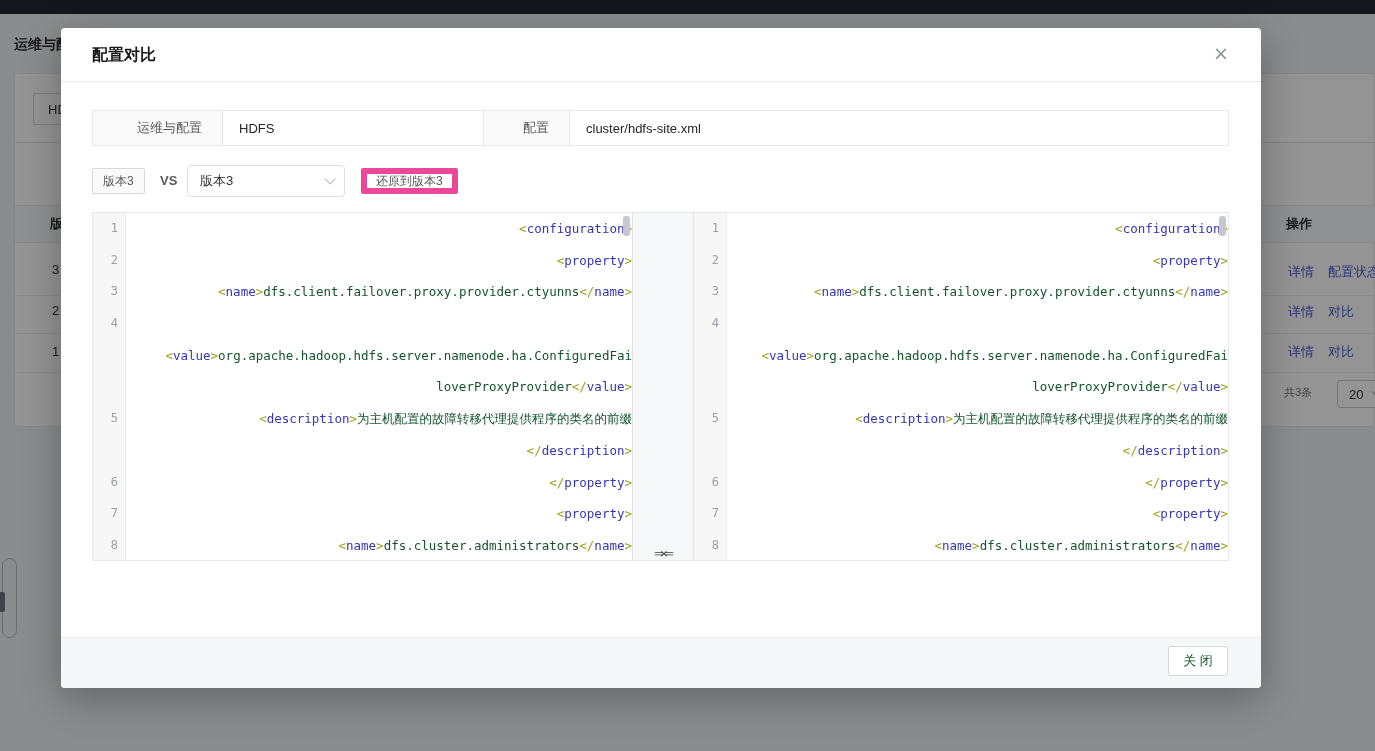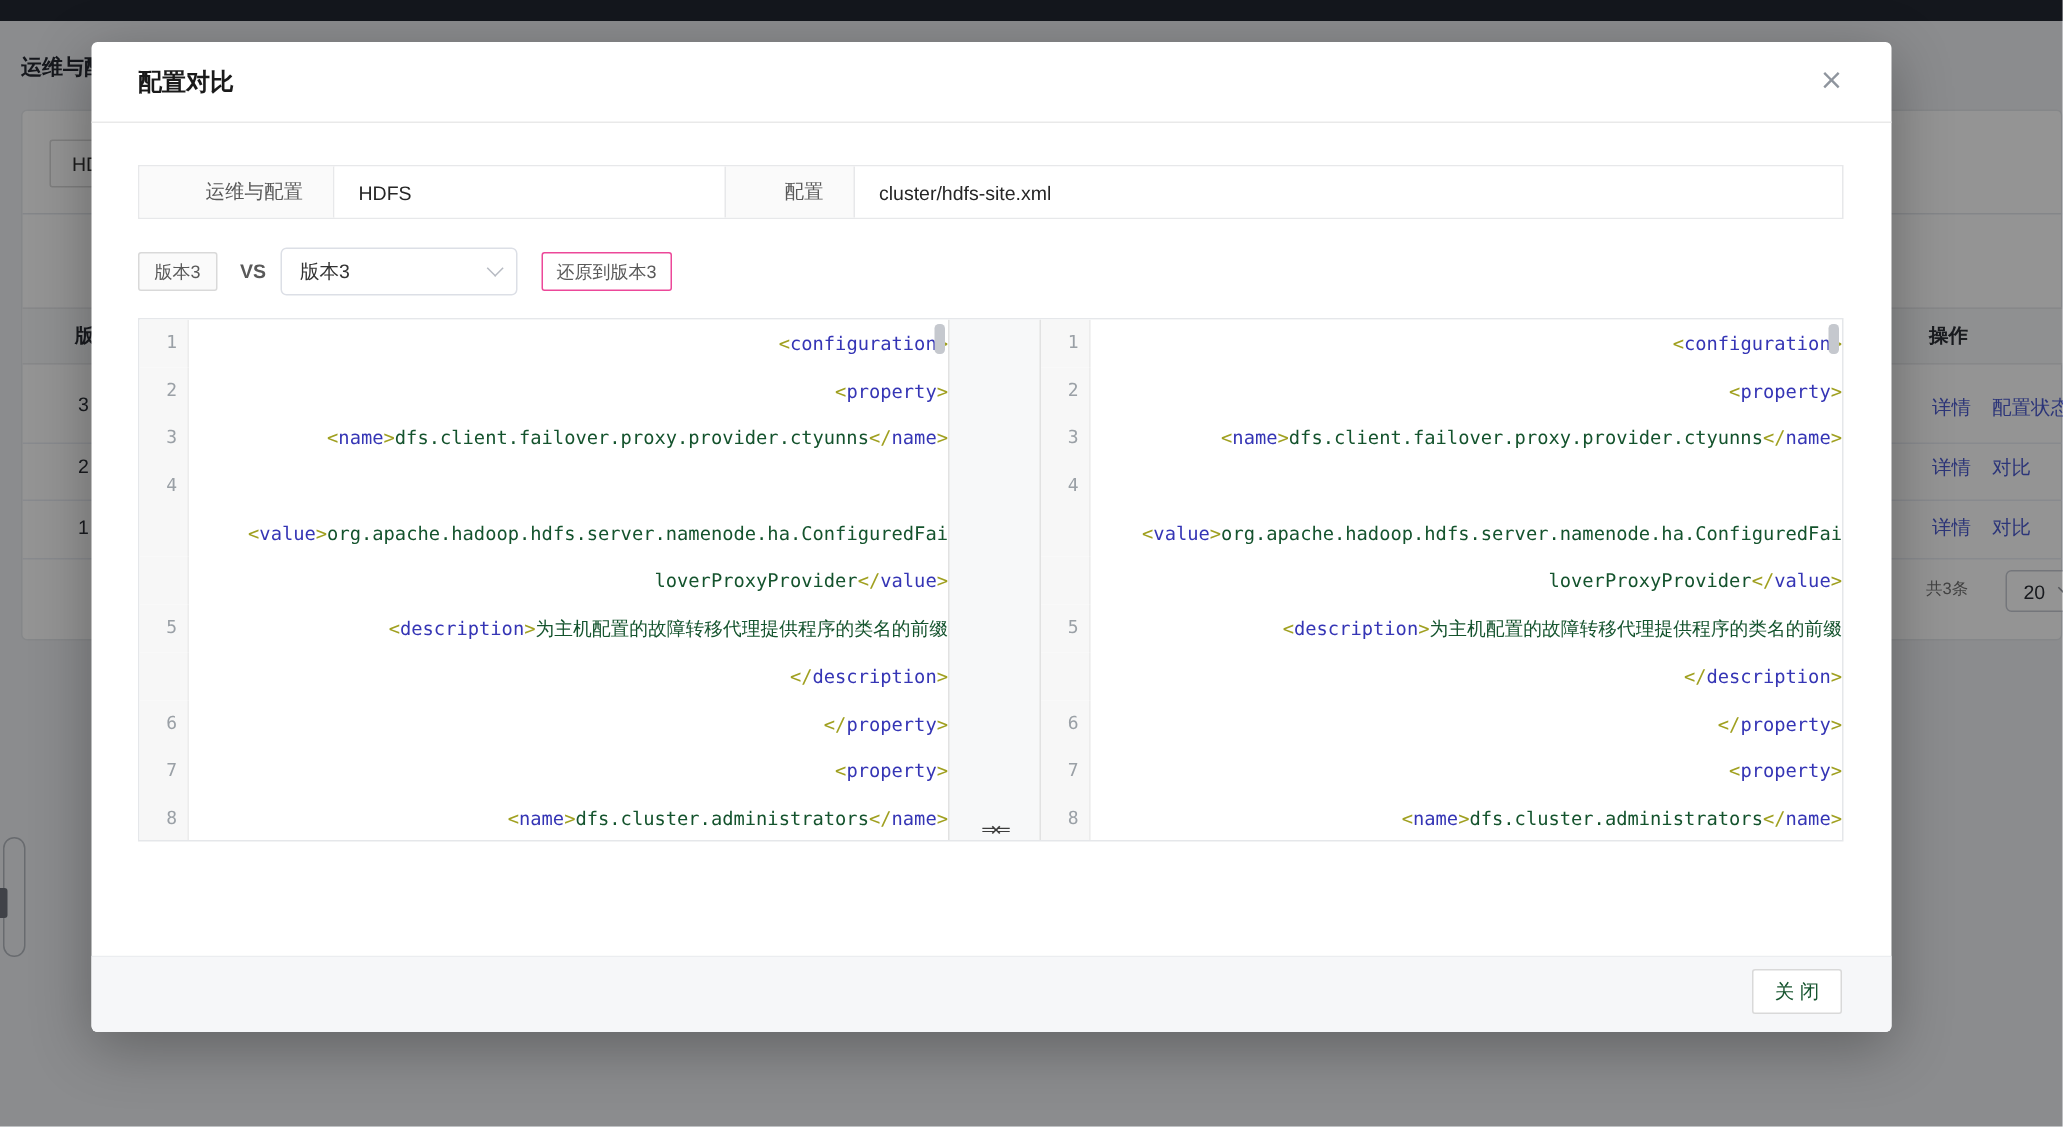--- a/index.html
+++ b/index.html
@@ -58,21 +58,21 @@
              display:flex; align-items:center; }
   .ver-vs { position:absolute; left:99px; top:145px; font-size:13px; font-weight:700; color:#595959; }
   .ver-select { position:absolute; left:126px; top:137px; width:158px; height:32px; background:#fff;
                 border:1px solid #dcdfe6; border-radius:4px; font-size:13px; color:#333;
                 display:flex; align-items:center; padding:0 12px; cursor:pointer; }
   .ver-select .sel-text { flex:1; }
   .chev { width:8px; height:8px; border-right:1.5px solid #b6bac2; border-bottom:1.5px solid #b6bac2;
           transform:rotate(45deg) translateY(-3px); }
   .chev.small { width:6px; height:6px; border-color:#8f9399; }
   .restore-btn { position:absolute; left:300px; top:140px; height:26px; padding:0 9px; background:#fff;
-                 border:1px solid #ec4899; border-radius:2px; font-size:12px; color:#595959;
+                 border:6px solid #ec4899; border-radius:2px; font-size:12px; color:#595959;
                  display:flex; align-items:center; cursor:pointer; }
 
   
   .diff { position:absolute; left:31px; top:184px; width:1137px; height:349px; display:flex;
           border:1px solid #e5e7ea; background:#fff; overflow:hidden; }
   .pane { position:relative; overflow:hidden; background:#fff; }
   .pane-left { width:539px; }
   .pane-right { flex:1; }
   .code-row { display:flex; height:31.7px; line-height:31.7px; }
   .line-num { width:33px; flex:0 0 33px; background:#f7f7f7; border-right:1px solid #ececec;

